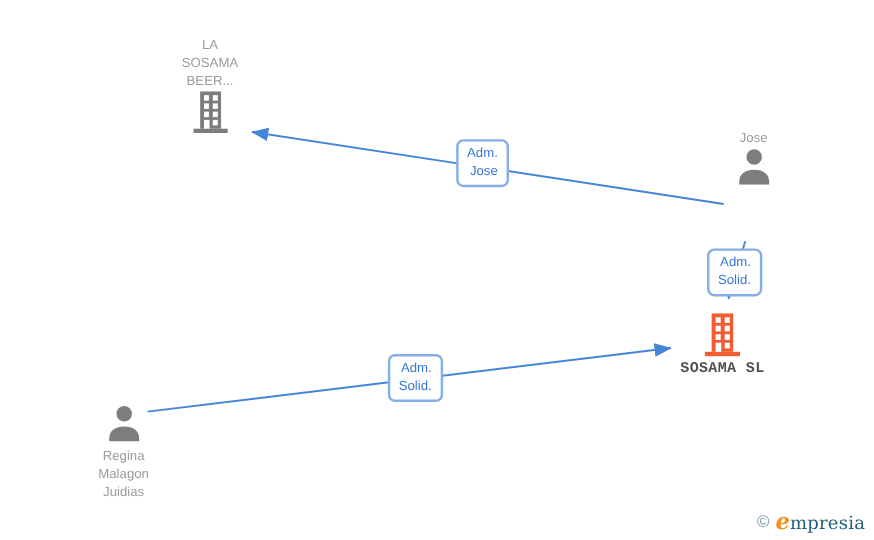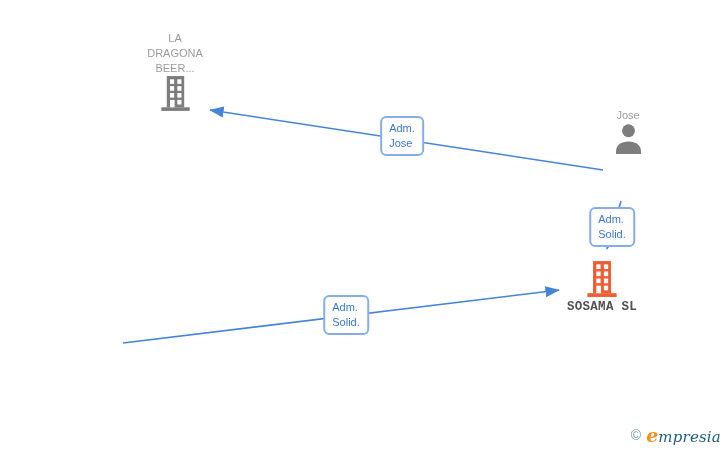--- a/index.html
+++ b/index.html
@@ -14,47 +14,47 @@
   .node .icon-svg{display:block;margin:0 auto;}
   .icon-gray{color:#7d7d7d;}
   .icon-orange{color:#f25c33;}
   .company-label{display:block;font-size:12.5px;font-weight:bold;letter-spacing:.3px;color:#515151;margin-top:3px;}
   .gap-sm{margin-top:9px;}
   .gap-md{margin-top:11px;}
   .gap-xs{margin-top:5px;}
   .edge-label{
     position:absolute;transform:translate(-50%,-50%);z-index:3;
     background:#ffffff;border:2px solid #85aee8;border-radius:6px;
-    padding:3px 7px;text-align:left;cursor:pointer;
+    padding:3px 7px;text-align:right;cursor:pointer;
   }
   .edge-label .lbl{display:block;font-size:11px;line-height:15px;color:#3a77d2;}
   .brand{position:absolute;right:7px;bottom:4px;z-index:2;text-decoration:none;white-space:nowrap;}
   .brand .copy{color:#7d9aab;font-size:14px;vertical-align:2px;margin-right:5px;}
   .brand .e{color:#f29221;font-family:"DejaVu Serif",serif;font-style:italic;font-weight:bold;font-size:19px;}
-  .brand .rest{color:#1e5d7b;font-family:"DejaVu Serif",serif;font-style:italic;font-size:15px;letter-spacing:.2px;}
+  .brand .rest{color:#1e5d7b;font-family:"DejaVu Serif",serif;font-size:15px;letter-spacing:.2px;}
 </style>
 </head>
 <body>
 
 <div id="canvas">
 
   <svg class="edges-layer" width="728" height="450" viewBox="0 0 728 450">
     <defs>
       <marker id="arrow" markerWidth="10" markerHeight="8" refX="8.5" refY="3.5" orient="auto">
         <path d="M0,0 L9,3.5 L0,7 Z" fill="#4584d9"></path>
       </marker>
     </defs>
     <line x1="603" y1="170" x2="210" y2="110" stroke="#4584d9" stroke-width="1.6" marker-end="url(#arrow)"></line>
     <line x1="621" y1="201" x2="607" y2="249" stroke="#4584d9" stroke-width="1.6" marker-end="url(#arrow)"></line>
     <line x1="123" y1="343" x2="559" y2="290" stroke="#4584d9" stroke-width="1.6" marker-end="url(#arrow)"></line>
   </svg>
 
   <div class="node" style="left:115px;top:31px;width:120px;">
     <span class="name">LA</span>
-    <span class="name">DRAGONA</span>
+    <span class="name">SOSAMA</span>
     <span class="name">BEER...</span>
     <svg class="icon-svg icon-gray gap-sm" width="33" height="35" viewBox="0 0 36 38">
       <rect x="8.5" y="0" width="19" height="34" fill="currentColor"></rect>
       <rect x="2.5" y="34" width="31" height="4" fill="currentColor"></rect>
       <rect x="12" y="3.5" width="4.5" height="5" fill="#fff"></rect>
       <rect x="20" y="3.5" width="4.5" height="5" fill="#fff"></rect>
       <rect x="12" y="11" width="4.5" height="5" fill="#fff"></rect>
       <rect x="20" y="11" width="4.5" height="5" fill="#fff"></rect>
       <rect x="12" y="18.5" width="4.5" height="5" fill="#fff"></rect>
       <rect x="20" y="18.5" width="4.5" height="5" fill="#fff"></rect>
@@ -80,20 +80,29 @@
       <rect x="12" y="11" width="4.5" height="5" fill="#fff"></rect>
       <rect x="20" y="11" width="4.5" height="5" fill="#fff"></rect>
       <rect x="12" y="18.5" width="4.5" height="5" fill="#fff"></rect>
       <rect x="20" y="18.5" width="4.5" height="5" fill="#fff"></rect>
       <rect x="12" y="26" width="5" height="8" fill="#fff"></rect>
       <rect x="20" y="26" width="4.5" height="5" fill="#fff"></rect>
     </svg>
     <span class="company-label">SOSAMA SL</span>
   </div>
 
+  <div class="node" style="left:43px;top:337px;width:120px;">
+    <svg class="icon-svg icon-gray" width="31" height="31" viewBox="0 0 36 36">
+      <circle cx="18" cy="9" r="7.5" fill="currentColor"></circle>
+      <path d="M3.5,36 L3.5,33 C3.5,25.5 9.5,21.5 18,21.5 C26.5,21.5 32.5,25.5 32.5,33 L32.5,36 Z" fill="currentColor"></path>
+    </svg>
+    <span class="name gap-xs">Regina</span>
+    <span class="name">Malagon</span>
+    <span class="name">Juidias</span>
+  </div>
 
   <div class="edge-label" style="left:402px;top:136px;">
     <span class="lbl">Adm.</span>
     <span class="lbl">Jose</span>
   </div>
 
   <div class="edge-label" style="left:612px;top:227px;">
     <span class="lbl">Adm.</span>
     <span class="lbl">Solid.</span>
   </div>

